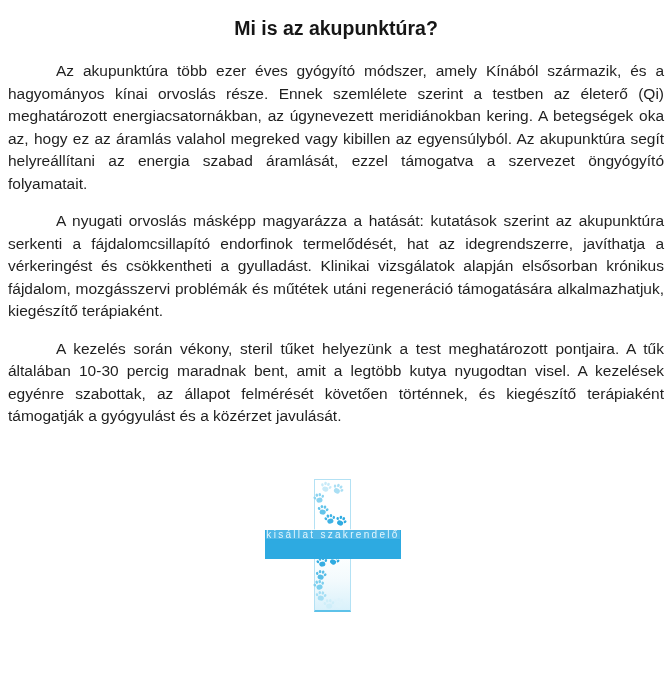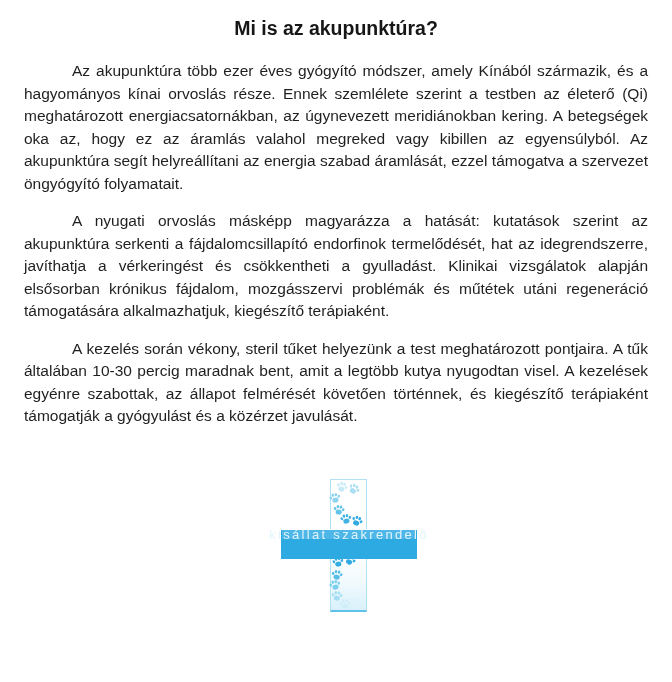--- a/index.html
+++ b/index.html
@@ -3,21 +3,21 @@
 <meta charset="utf-8">
 <style>
   html, body { margin:0; padding:0; }
   body {
     width:672px; height:682px;
     background:#ffffff;
     font-family:"Liberation Sans", sans-serif;
     color:#1f1f1f;
     overflow:hidden;
   }
-  .page { padding:16px 24px 0; box-sizing:border-box; width:672px; }
+  .page { padding:16px 8px 0; box-sizing:border-box; width:672px; }
 
   .doc-heading {
     font-size:19.5px; line-height:24px; font-weight:bold;
     text-align:center; color:#161616;
   }
   h1.doc-heading { margin:0 0 20px; }
   h2.doc-heading { margin:0 0 13px; }
 
   .doc-para {
     font-size:15.5px; line-height:22.5px;
@@ -46,21 +46,21 @@
     height:19px; line-height:20px; padding-top:0.5px;
     font-size:20px; font-weight:bold; color:#ffffff;
     letter-spacing:1px; text-align:center; white-space:nowrap;
   }
   .tagline-strip {
     height:9px; margin:0 1px 1px; background:#4fb7e7;
     box-shadow:0 -1px 0 rgba(255,255,255,0.7);
     display:flex; align-items:center; justify-content:center;
   }
   .tagline {
-    font-size:13px; line-height:9px; color:#e2f5fc;
+    font-size:10px; line-height:9px; color:#e2f5fc;
     letter-spacing:2.3px; text-align:center; white-space:nowrap;
   }
 
   .paw { position:absolute; width:12px; height:12px; z-index:1; }
   .pw1  { left:55px; top:2px;   fill:#c7eaf8; transform:rotate(18deg); }
   .pw2  { left:67px; top:4px;   fill:#aadff4; transform:rotate(32deg); }
   .pw3  { left:48px; top:13px;  fill:#8bd3f0; transform:rotate(-12deg); }
   .pw4  { left:52px; top:25px;  fill:#63c4ea; transform:rotate(8deg); }
   .pw5  { left:59px; top:34px;  fill:#40b3e5; transform:rotate(-10deg); }
   .pw6  { left:70px; top:36px;  fill:#2fabe1; transform:rotate(24deg); }

